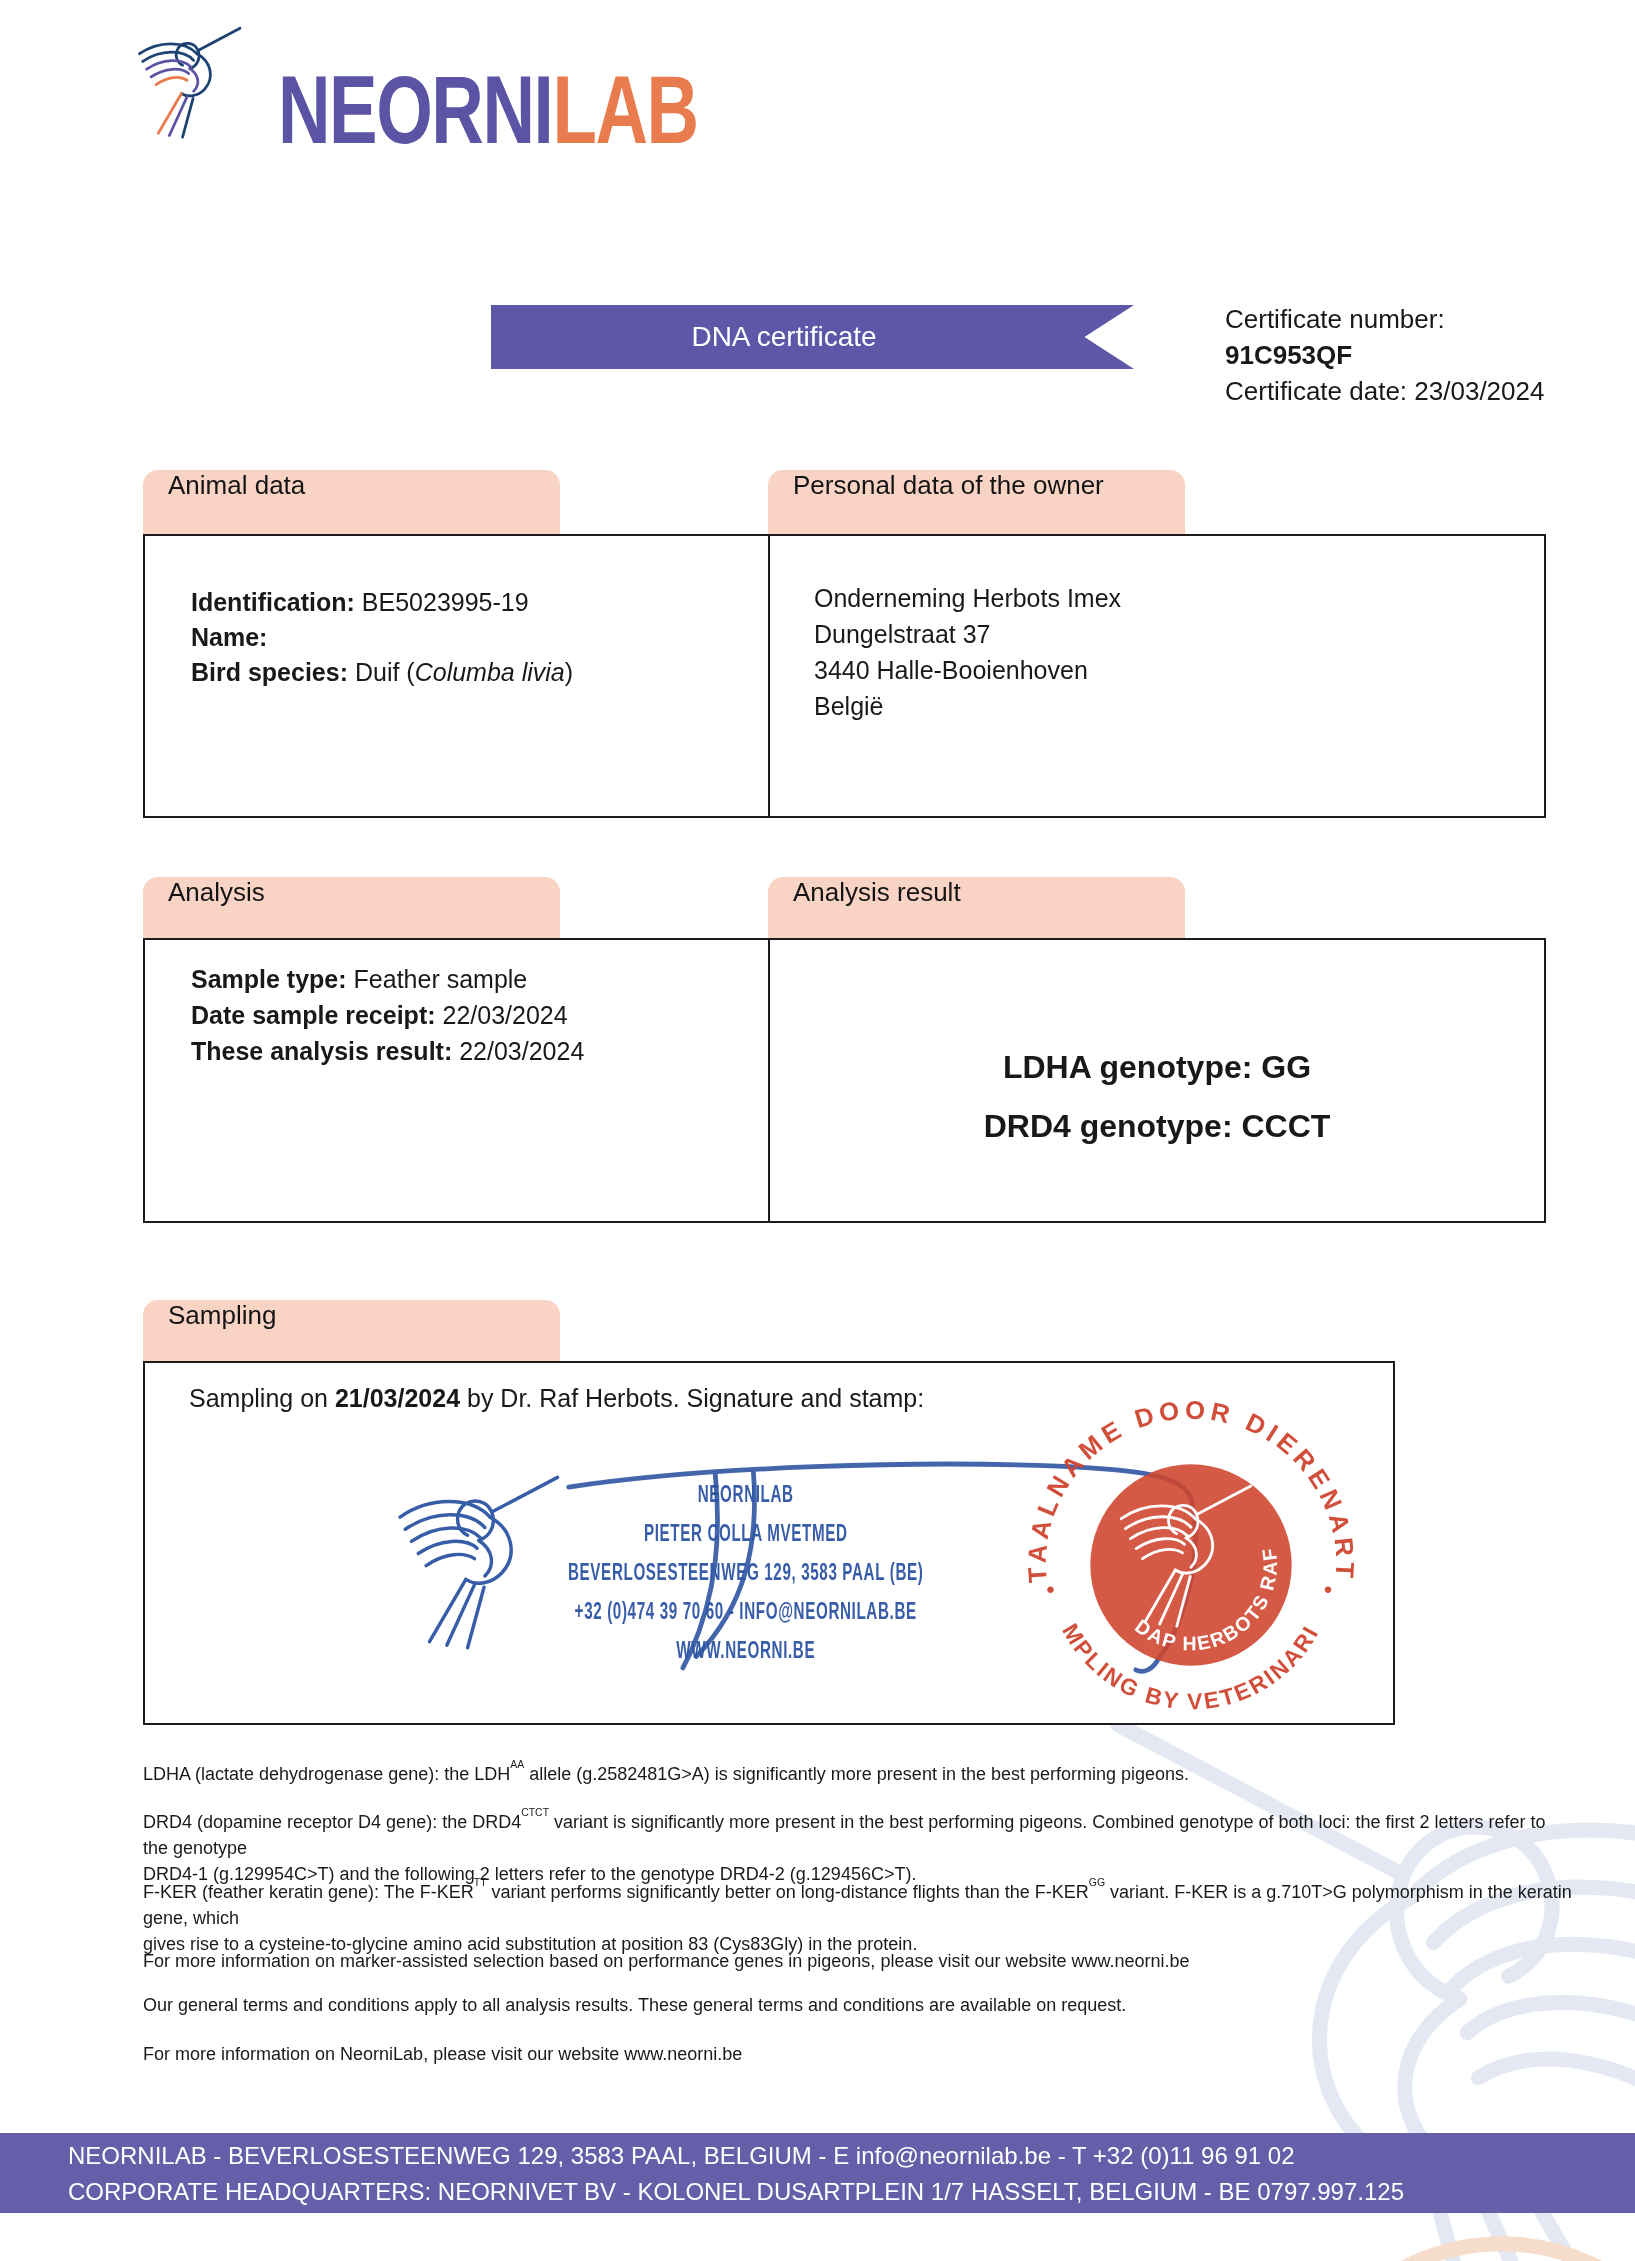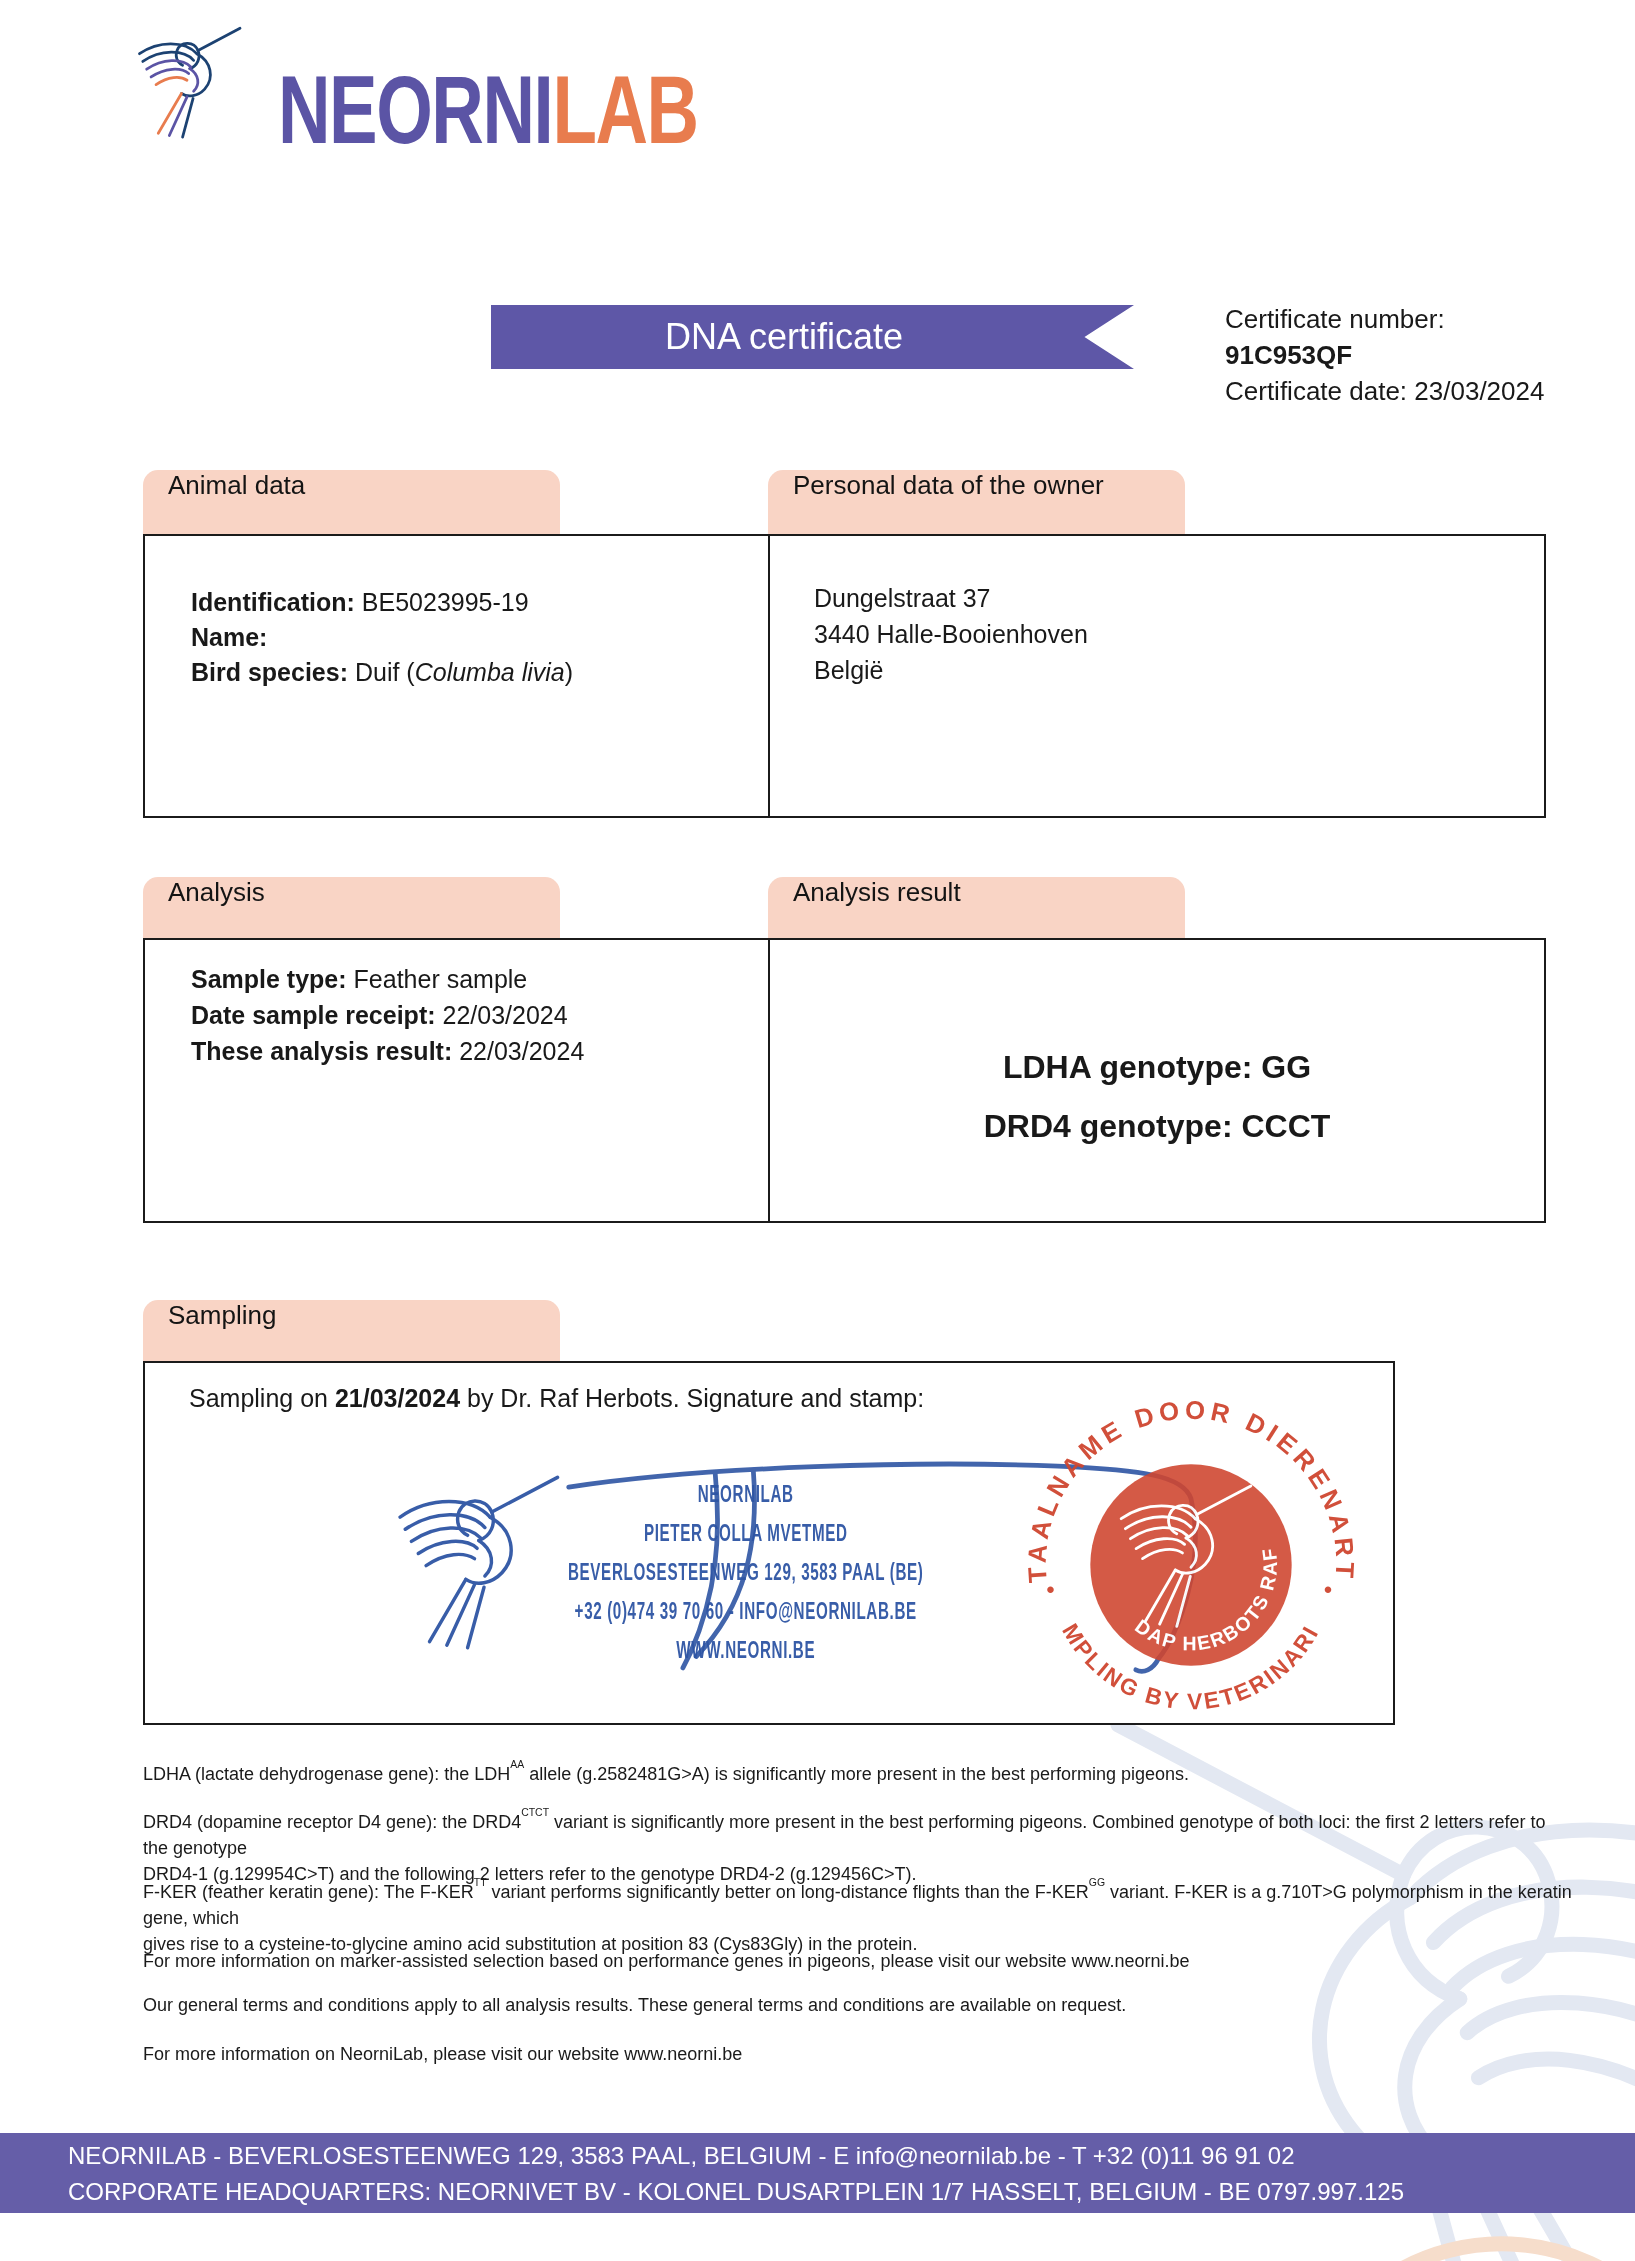--- a/index.html
+++ b/index.html
@@ -16,21 +16,21 @@
   
   .logo-icon{left:107px;top:25px;width:160px;height:116px;}
   .wordmark{left:278px;top:61px;font-size:97px;font-weight:700;letter-spacing:-1.9px;
     transform:scaleX(0.75);transform-origin:left center;white-space:nowrap;line-height:1;}
   .wm-a{color:#5b54a5;}
   .wm-b{color:#e87c4e;}
 
   
   .banner{left:491px;top:305px;width:643px;height:64px;background:#5e57a7;
     clip-path:polygon(0 0,100% 0,92.3% 50%,100% 100%,0 100%);
-    color:#fff;font-size:36px;display:flex;align-items:center;justify-content:center;}
+    color:#fff;font-size:28px;display:flex;align-items:center;justify-content:center;}
   .banner span{margin-right:57px;}
 
   .cert-info{left:1225px;top:301px;font-size:26px;line-height:36px;}
   .cert-num{font-weight:700;}
 
   
   .tab{background:#f9d4c5;border-radius:15px 15px 0 0;display:flex;align-items:flex-start;
     padding-left:25px;font-size:26px;color:#141414;}
   .box{background:#fff;border:2.9px solid #1b1b1b;box-sizing:border-box;font-size:25px;}
   .tab-r1{top:470px;height:64px;width:392px;}
@@ -152,20 +152,21 @@
       <div><span class="b">Name:</span></div>
       <div><span class="b">Bird species:</span><span> Duif (</span><span class="i">Columba livia</span><span>)</span></div>
     </div>
   </div>
 
   <div class="abs tab tab-r1 col-r">
     <span>Personal data of the owner</span>
   </div>
   <div class="abs box box-r1 col-r box-rw">
     <div class="owner-content">
+      <div>Onderneming Herbots Imex</div>
       <div>Dungelstraat 37</div>
       <div>3440 Halle-Booienhoven</div>
       <div>België</div>
     </div>
   </div>
 
   <div class="abs tab tab-r2 col-l">
     <span>Analysis</span>
   </div>
   <div class="abs box box-r2 col-l box-l">

